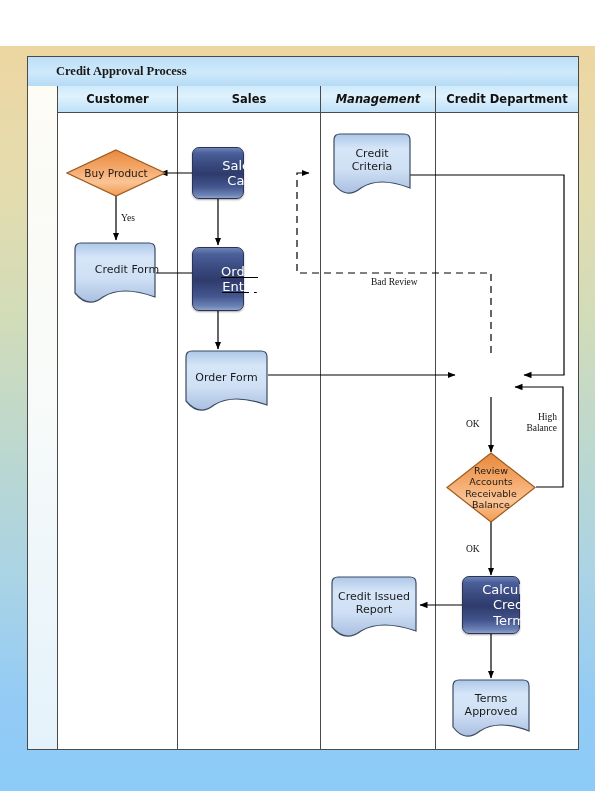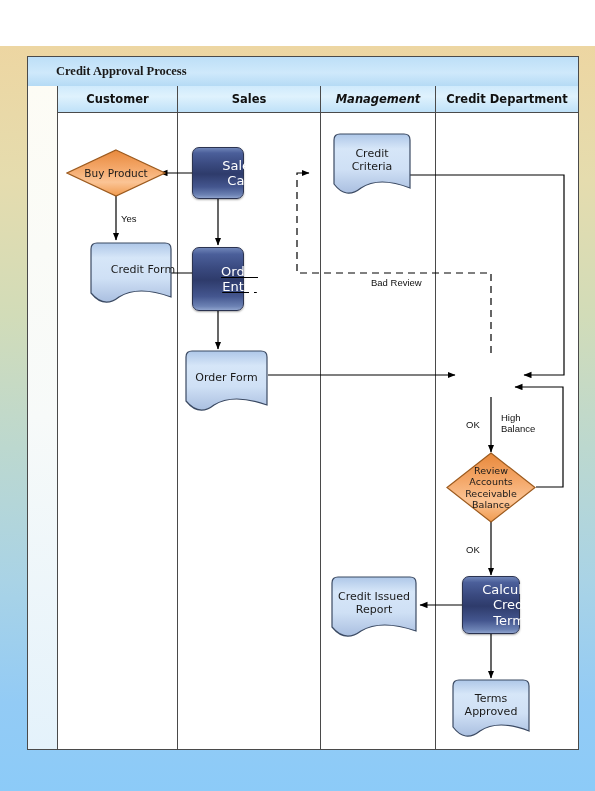--- a/index.html
+++ b/index.html
@@ -140,24 +140,24 @@
   
   .doc { background: transparent; }
   .doc .doc-svg { position: absolute; left: 0; top: 0; }
   .doc .shape-label { position: relative; color: #1a1a1a; font-size: 11px; z-index: 2; }
 
   
   .conn-label {
     position: absolute;
     font-size: 9.5px;
     color: #111;
-    font-family: Liberation Sans, sans-serif;
+    font-family: Liberation Serif, serif;
     background: transparent;
     white-space: pre-line;
-    text-align: left;
+    text-align: right;
     line-height: 1.2;
   }
 </style>
 </head>
 <body>
 
 <div id="page">
 
 
   <div id="canvas-bg"></div>
@@ -231,21 +231,21 @@
                 <stop offset="40%" stop-color="#f4a86a"></stop>
             <stop offset="70%" stop-color="#fbc495"></stop>
                 <stop offset="100%" stop-color="#f09a4e"></stop>
           </linearGradient>
             </defs>
           <path d="M50 1 L99 24 L50 47 L1 24 Z" fill="url(#og1)" stroke="#9c5a1e" stroke-width="1.2"></path>
         </svg>
         <span class="shape-label">Buy Product</span>
       </div>
 
-      <div class="shape doc" style="left:46px; top:184px; width:106px; height:65px;margin-left:16px;">
+      <div class="shape doc" style="left:46px; top:184px; width:106px; height:65px;">
         <svg class="doc-svg" width="82" height="65" viewBox="0 0 82 65">
           <defs>
               <linearGradient id="dg1" x1="0" y1="0" x2="0" y2="1">
             <stop offset="0%" stop-color="#aec7e8"></stop>
                 <stop offset="25%" stop-color="#d6e6f8"></stop>
             <stop offset="60%" stop-color="#cfe0f5"></stop>
                 <stop offset="100%" stop-color="#aabfe0"></stop>
           </linearGradient>
             </defs>
           <path d="M7 2 Q1 2 1 8 L1 52 Q14 68 29 56 Q48 44 81 56 L81 8 Q81 2 75 2 Z" fill="url(#dg1)" stroke="#3b4a63" stroke-width="1.2"></path>

